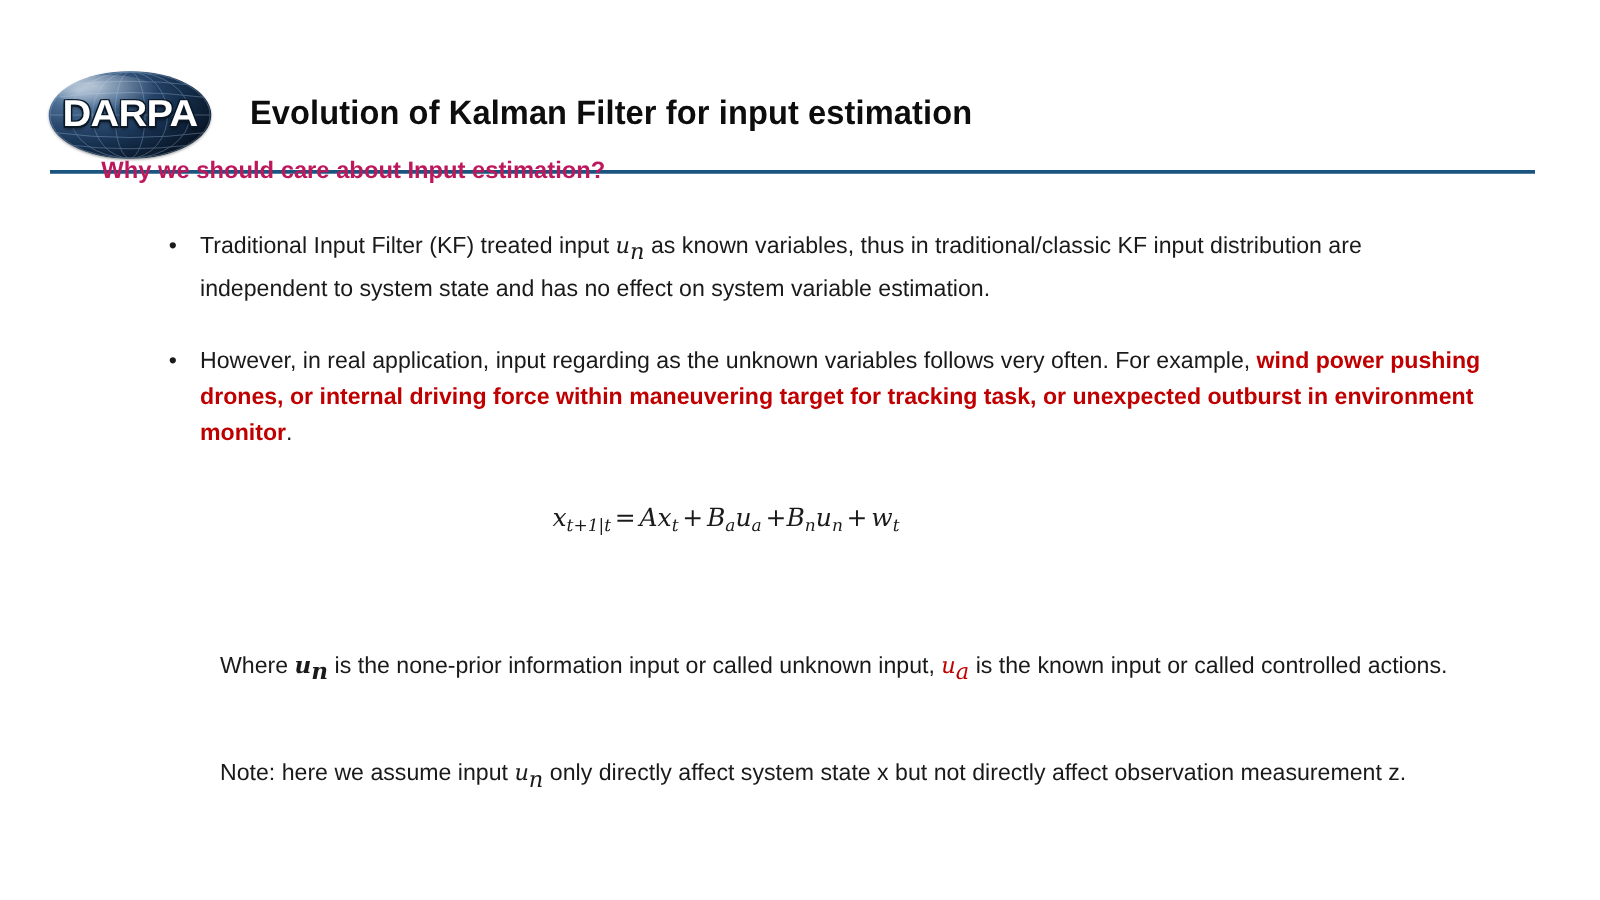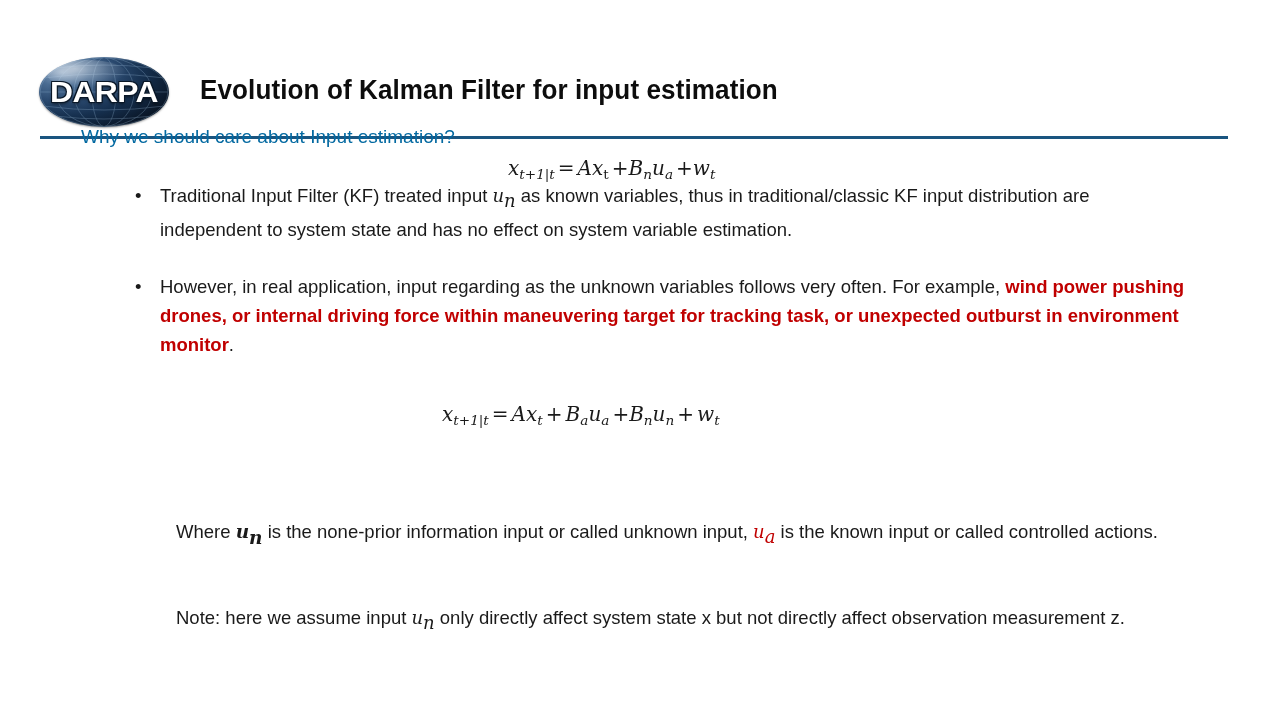--- a/index.html
+++ b/index.html
@@ -104,22 +104,22 @@
     left: 0;
     top: 96px;
     width: 1280px;
     height: 624px;
   }
   .section-heading {
     position: absolute;
     left: 81px;
     top: 30px;
     font-size: 19px;
-    font-weight: normal;
-    color: #0369a1;
+    font-weight: bold;
+    color: #be185d;
     white-space: nowrap;
     text-align: right;
   }
 
   
   .equation {
     position: absolute;
     font-family: "DejaVu Serif", "Liberation Serif", serif;
     font-size: 20px;
     color: #1a1a1a;
@@ -218,23 +218,20 @@
 
   <div class="slide-title">Evolution of Kalman Filter for input estimation</div>
 
   <div class="header-rule"></div>
 </div>
 
 <div class="slide-body">
 
   <div class="section-heading">Why we should care about Input estimation?</div>
 
-  <div class="equation eq1 eq">
-    <i>x</i><sub><i>t+1|t</i></sub><span class="opsp">=</span><i>A</i><i>x</i><sub class="up">t</sub><span class="opsp-tight">+</span><i>B</i><sub><i>n</i></sub><i>u</i><sub><i>a</i></sub><span class="opsp-tight">+</span><i>w</i><sub><i>t</i></sub>
-  </div>
 
   <div class="bullet-list">
 
     <div class="bullet-item">
       <span class="dot">•</span>
       <span>Traditional Input Filter (KF) treated input </span><span class="var">u</span><sub class="var">n</sub><span> as known variables, thus in traditional/classic KF input distribution are independent to system state and has no effect on system variable estimation.</span>
     </div>
 
     <div class="bullet-item second">
       <span class="dot">•</span>

